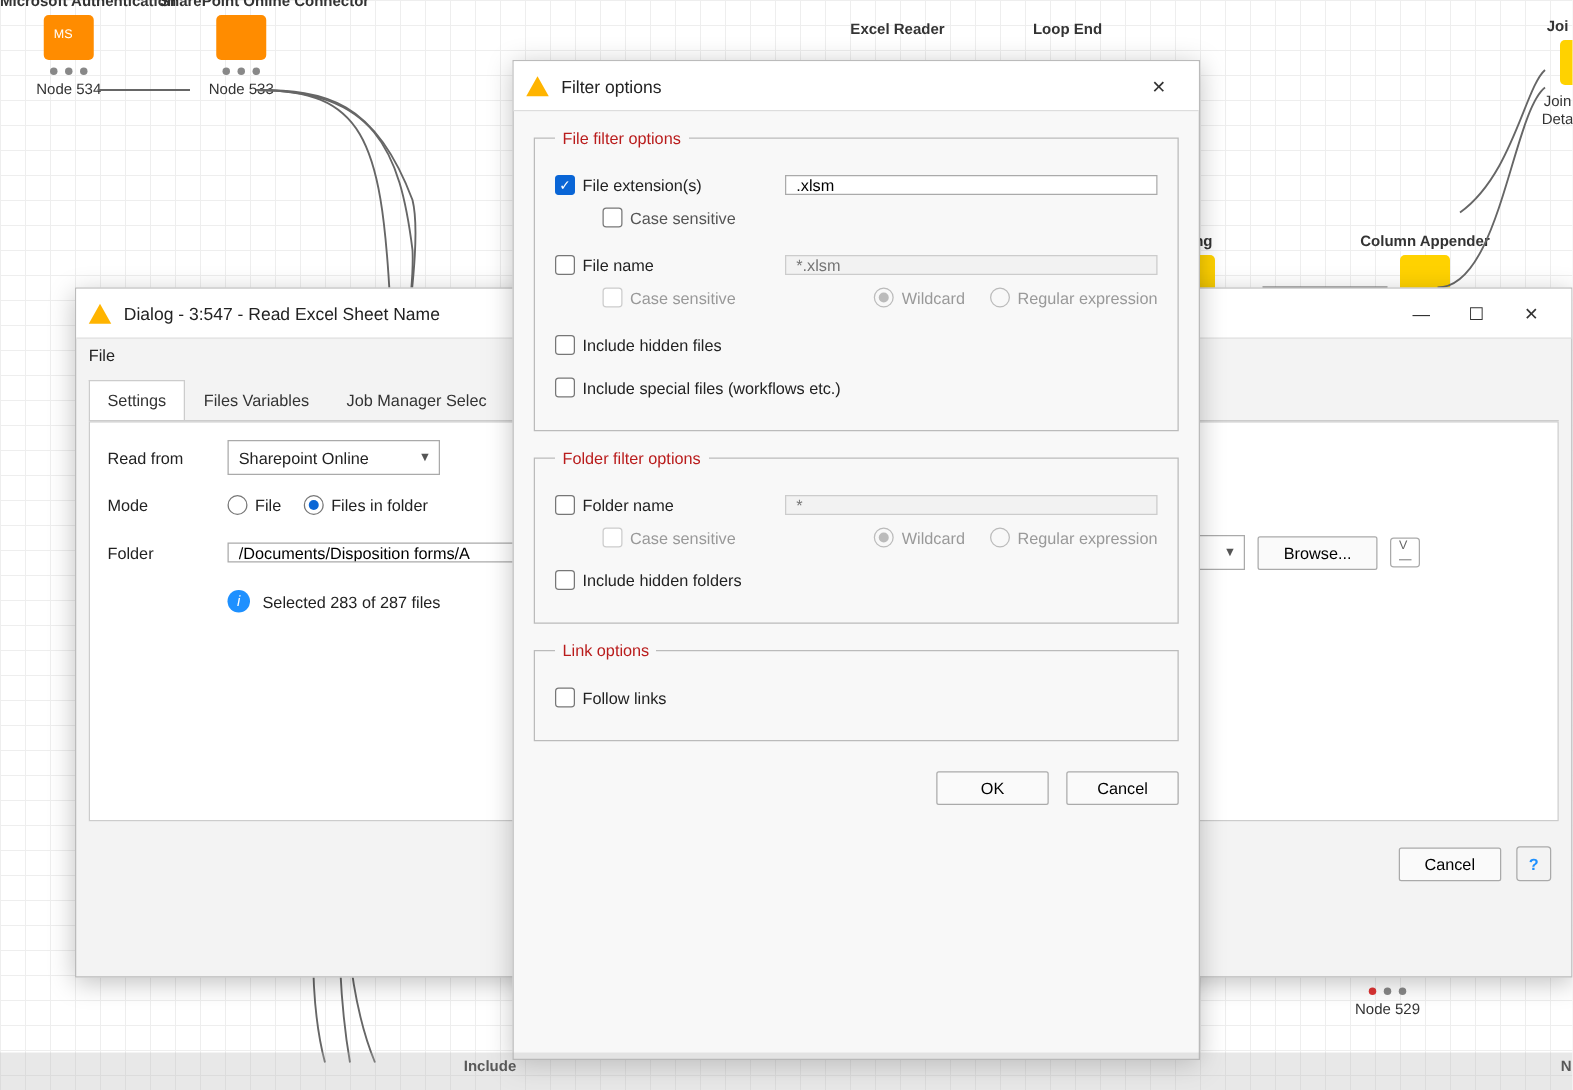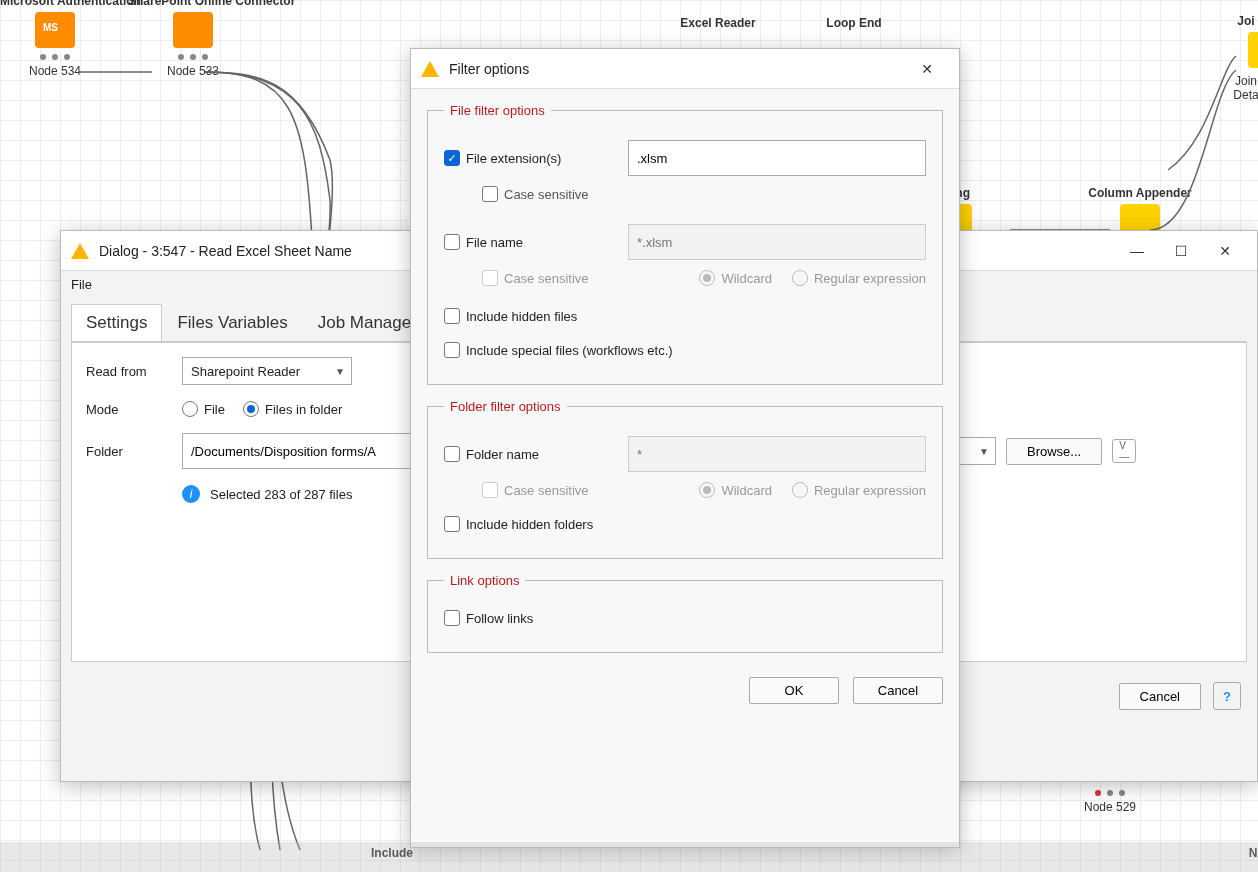--- a/index.html
+++ b/index.html
@@ -76,21 +76,21 @@
 .menubar { padding: 6px 10px; font-size:13px; }
 .tabs {
   display:flex;
   border-bottom: 1px solid #ccc;
   margin: 6px 10px 0;
 }
 .tab {
   padding: 8px 14px;
   border: 1px solid transparent;
   border-bottom: none;
-  font-size:17px;
+  font-size:13px;
   color:#333;
   cursor:pointer;
 }
 .tab.active {
   background:#fff;
   border-color:#ccc;
 }
 .panel { background:#fff; border:1px solid #ccc; margin:0 10px 10px; padding:14px; }
 .form-row { display:flex; align-items:center; margin-bottom:16px; gap:10px; }
 .form-row .flabel { width:86px; font-size:13px; }
@@ -105,21 +105,21 @@
   width:16px; height:16px; border:1px solid #777; border-radius:50%;
   display:flex; align-items:center; justify-content:center;
 }
 .radio .circ.checked::after { content:''; width:8px; height:8px; border-radius:50%; background:#0a66d6; }
 .check .box {
   width:16px; height:16px; border:1px solid #777; border-radius:3px; background:#fff;
   display:flex; align-items:center; justify-content:center; font-size:11px; color:#fff;
 }
 .check .box.checked { background:#0a66d6; border-color:#0a66d6; }
 .text-input {
-  border:1px solid #aaa; background:#fff; height:36px; padding:0 8px; font-size:13px; flex:1;
+  border:1px solid #aaa; background:#fff; height:16px; padding:0 8px; font-size:13px; flex:1;
 }
 .text-input.disabled { background:#f2f2f2; color:#888; border-color:#ccc; }
 .btn {
   border:1px solid #aaa; background:#fafafa; padding:5px 20px; font-size:13px; cursor:pointer;
   border-radius:2px;
 }
 .info-icon {
   width:18px; height:18px; border-radius:50%; background:#1e90ff; color:#fff;
   display:inline-flex; align-items:center; justify-content:center; font-size:12px; font-style:italic;
 }
@@ -144,21 +144,21 @@
 </style>
 </head>
 <body>
 
 <div class="grid-bg"></div>
 
 <div class="node" style="left:0px; top:-6px; width:110px;">
   <div class="label-top"><span>Microsoft
 Authentication</span></div>
   <div class="icon-box" style="position:relative;">
-      <span style="position:absolute;left:8px;top:10px;font-size:10px;color:#fff;font-weight:bold;">MS</span>
+      <span style="position:absolute;left:8px;top:10px;font-size:10px;color:#fff;font-weight:normal;">MS</span>
     </div>
   <div class="ports-dots">
       <span></span>
       <span></span>
       <span></span>
     </div>
   <div class="label-bottom">Node 534</div>
 </div>
 
 <div class="node" style="left:128px; top:-6px; width:130px;">
@@ -231,21 +231,21 @@
   </div>
   <div class="tabs">
     <div class="tab active">Settings</div>
     <div class="tab">Files Variables</div>
     <div class="tab">Job Manager Selec</div>
   </div>
   <div class="panel" style="height:320px; position:relative;">
     <div class="form-row">
       <div class="flabel">Read from</div>
       <div class="selectish" style="width:170px;">
-        <span>Sharepoint Reader</span>
+        <span>Sharepoint Online</span>
         <span class="chev">▼</span>
       </div>
     </div>
     <div class="form-row">
       <div class="flabel">Mode</div>
       <div class="radio-group">
         <label class="radio">
           <span class="circ"></span>
           <span>File</span>
         </label>

